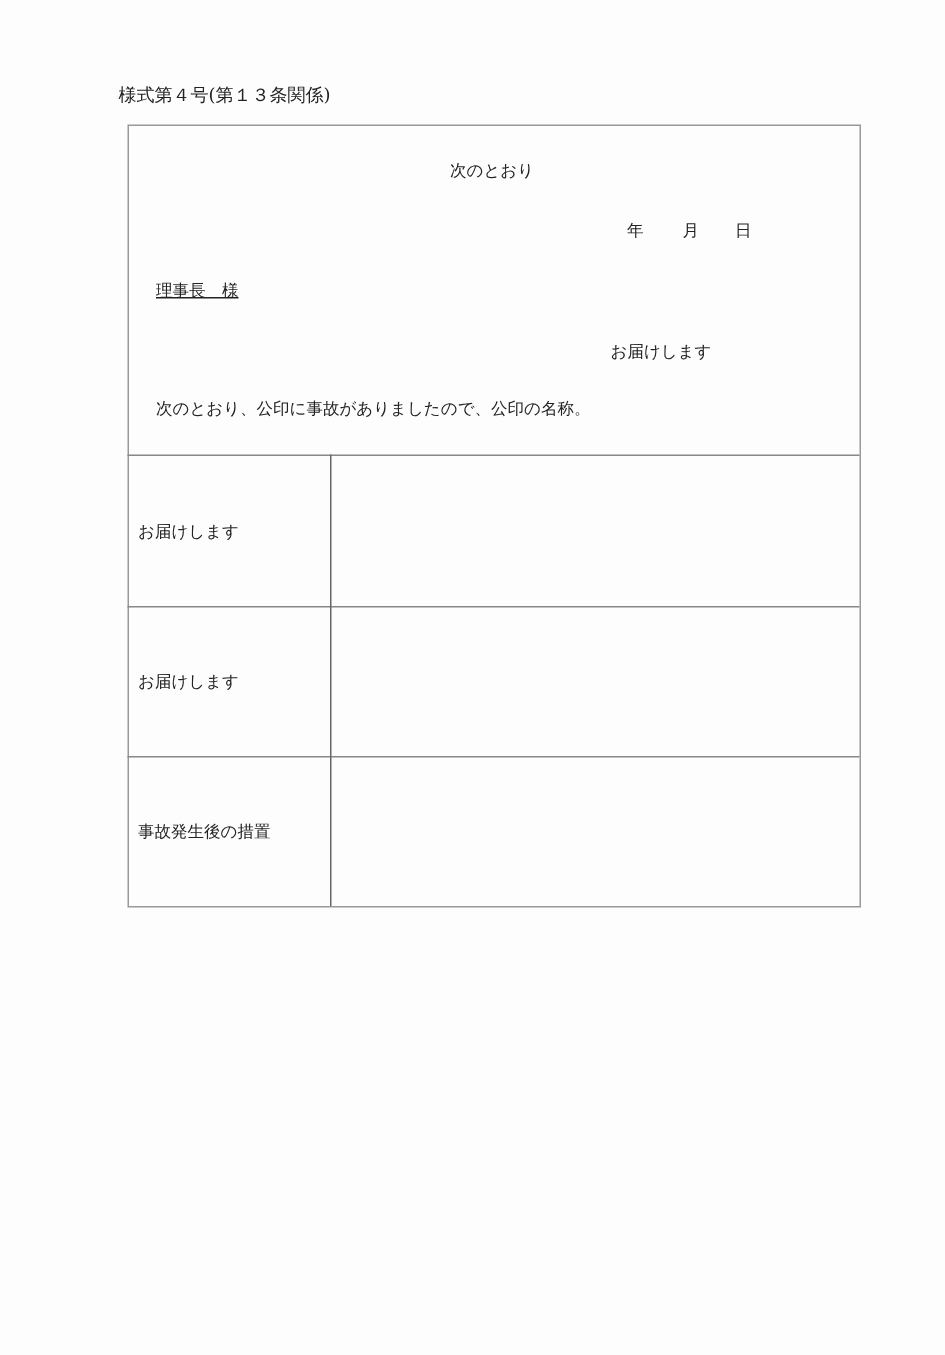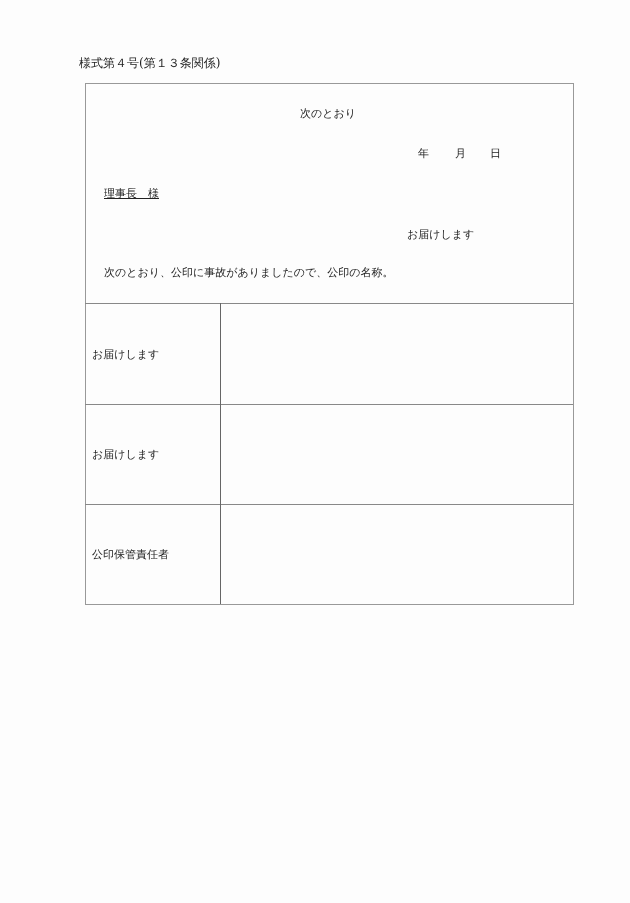--- a/index.html
+++ b/index.html
@@ -32,14 +32,14 @@
 <div class="hline" style="top:404px;"></div>
 <div class="hline" style="top:504px;"></div>
 <div class="vline" style="top:303px;height:301px;"></div>
 
 <div class="abs" style="left:92px;top:347px;">お届けします</div>
 <div class="abs" style="left:221px;top:304px;width:351px;height:100px;"></div>
 
 <div class="abs" style="left:92px;top:447px;">お届けします</div>
 <div class="abs" style="left:221px;top:405px;width:351px;height:99px;"></div>
 
-<div class="abs" style="left:92px;top:547px;">公印保管責任者</div>
+<div class="abs" style="left:92px;top:547px;">事故発生後の措置</div>
 <div class="abs" style="left:221px;top:505px;width:351px;height:99px;"></div>
 
 </body></html>

